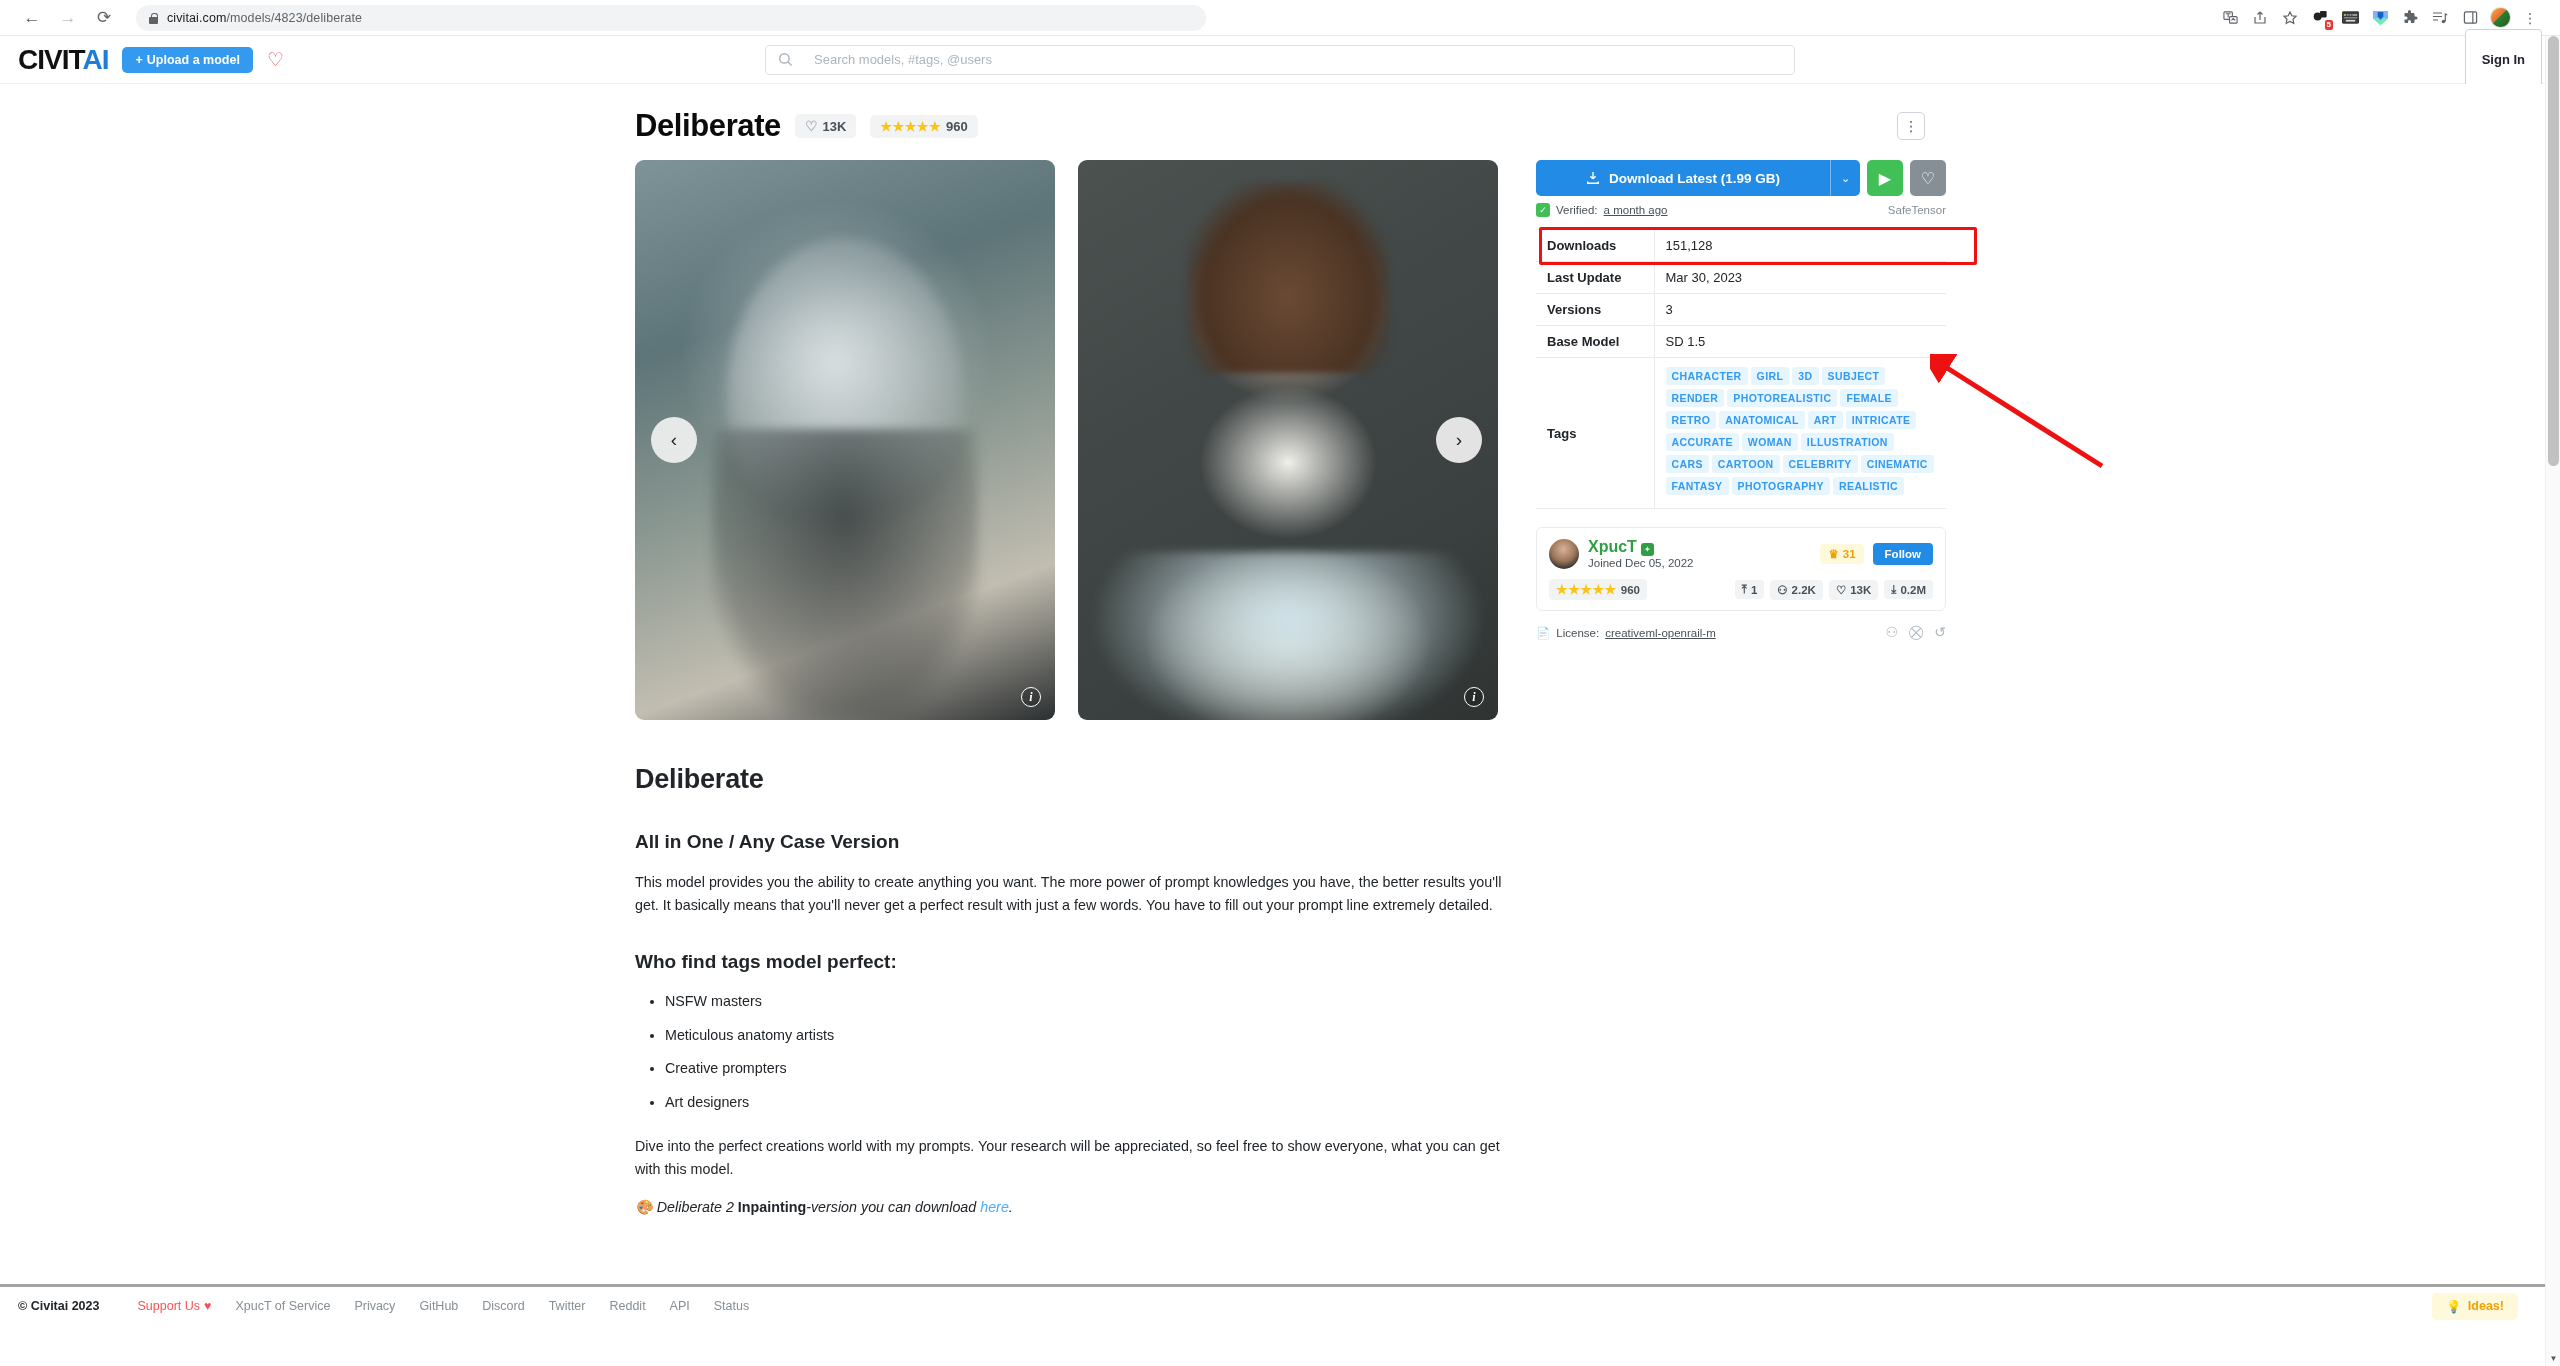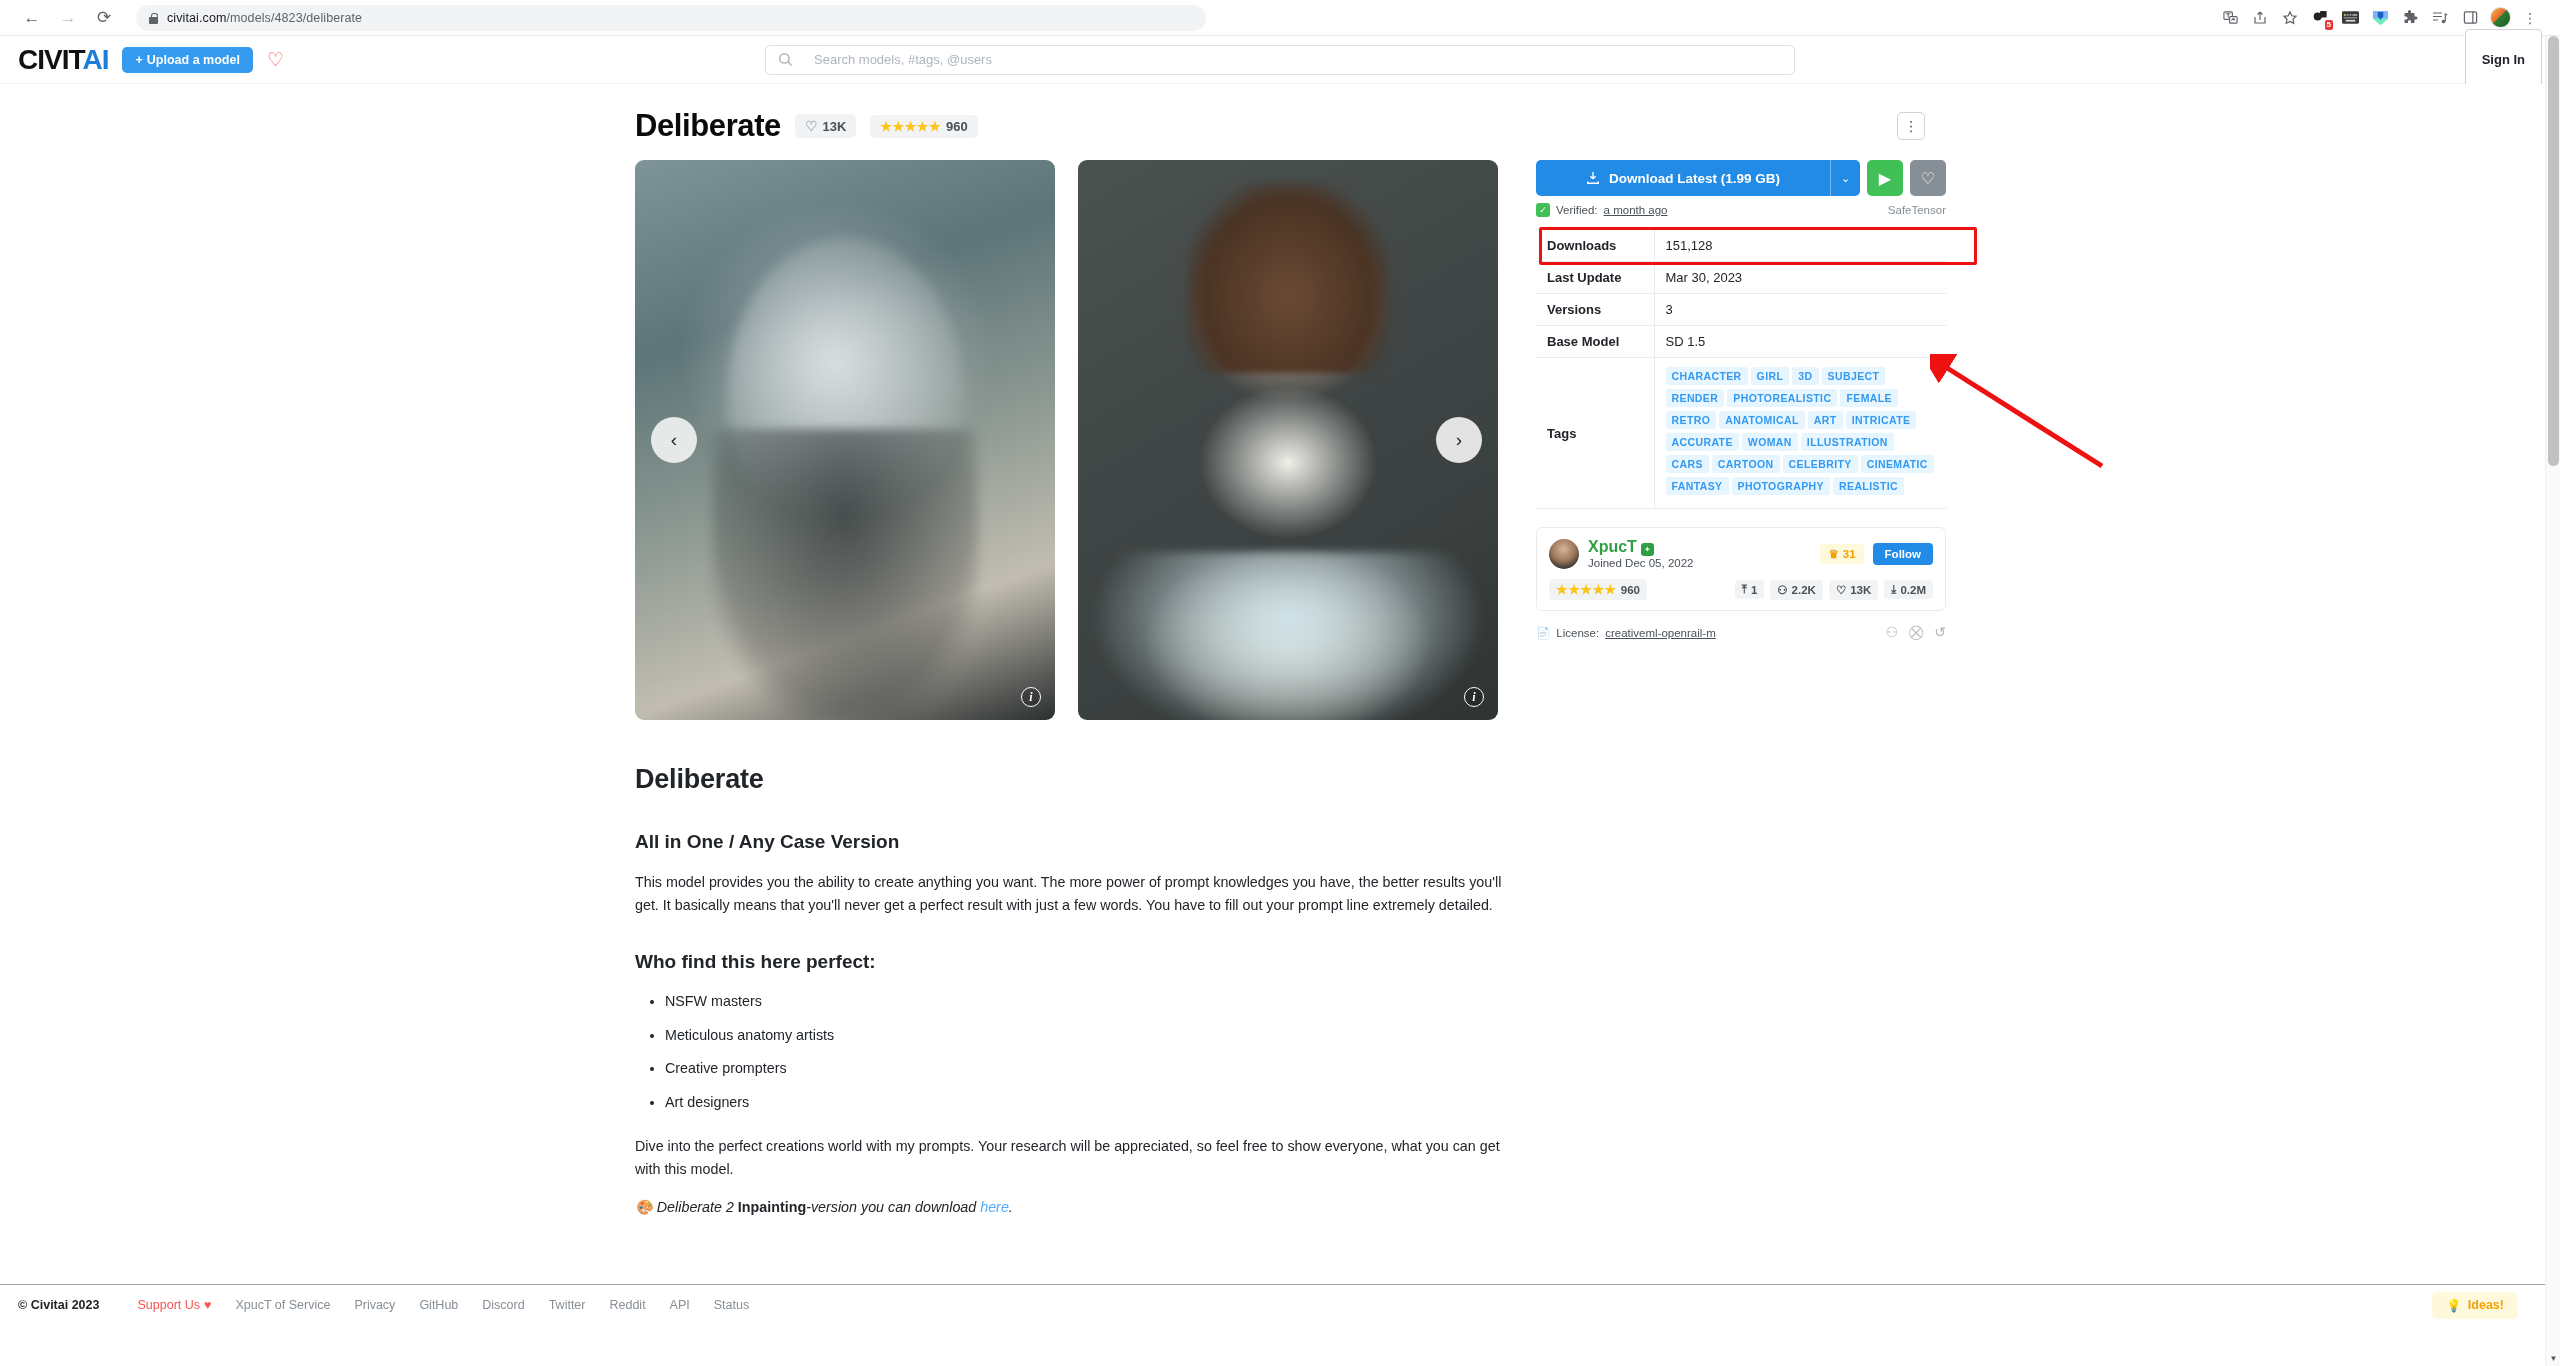--- a/index.html
+++ b/index.html
@@ -300,21 +300,21 @@
     display: flex; align-items: center; gap: 6px;
     margin-top: 13px; font-size: 11.5px; color: #495057;
   }
   .lic-row a { color: #495057; }
   .lic-icons { margin-left: auto; display: flex; gap: 11px; color: #adb5bd; font-size: 14px; }
 
   
   .footer {
     position: absolute; bottom: 0; left: 0; right: 0;
     height: 41px; background: #fff;
-    border-top: 1px solid #a3a3a3;
+    border-top: 3px solid #a3a3a3;
     display: flex; align-items: center; padding: 0 18px; gap: 24px; justify-content: flex-end;
   }
   .copy { font-size: 12.5px; font-weight: 700; color: #212529; margin-right: 14px; }
   .flink { font-size: 12.5px; color: #868e96; text-decoration: none; cursor: pointer; }
   .flink.support { color: #fa5252; display: flex; align-items: center; gap: 4px; }
   .ideas-btn {
     margin-left: auto; background: #fff9db; color: #f59f00;
     font-size: 12.5px; font-weight: 700; padding: 6px 14px;
     border-radius: 5px; display: flex; align-items: center; gap: 6px;
     cursor: pointer; margin-right: 24px;
@@ -461,21 +461,21 @@
        <div class="shot shot2">
          <div class="arrow-btn arrow-right">›</div>
          <div class="info-badge">i</div>
        </div>
      </div>
 
      <div class="desc">
        <h1>Deliberate</h1>
        <h2>All in One / Any Case Version</h2>
        <p>This model provides you the ability to create anything you want. The more power of prompt knowledges you have, the better results you'll get. It basically means that you'll never get a perfect result with just a few words. You have to fill out your prompt line extremely detailed.</p>
-       <h2 class="mt">Who find this here perfect:</h2>
+       <h2 class="mt">Who find tags model perfect:</h2>
        <ul>
          <li>NSFW masters</li>
          <li>Meticulous anatomy artists</li>
          <li>Creative prompters</li>
          <li>Art designers</li>
        </ul>
        <p>Dive into the perfect creations world with my prompts. Your research will be appreciated, so feel free to show everyone, what you can get with this model.</p>
        <p class="lastline"><span>🎨</span>
          <span>Deliberate 2 </span><b>Inpainting</b><span>-version you can download </span><a class="lnk">here</a><span>.</span></p>
      </div>

